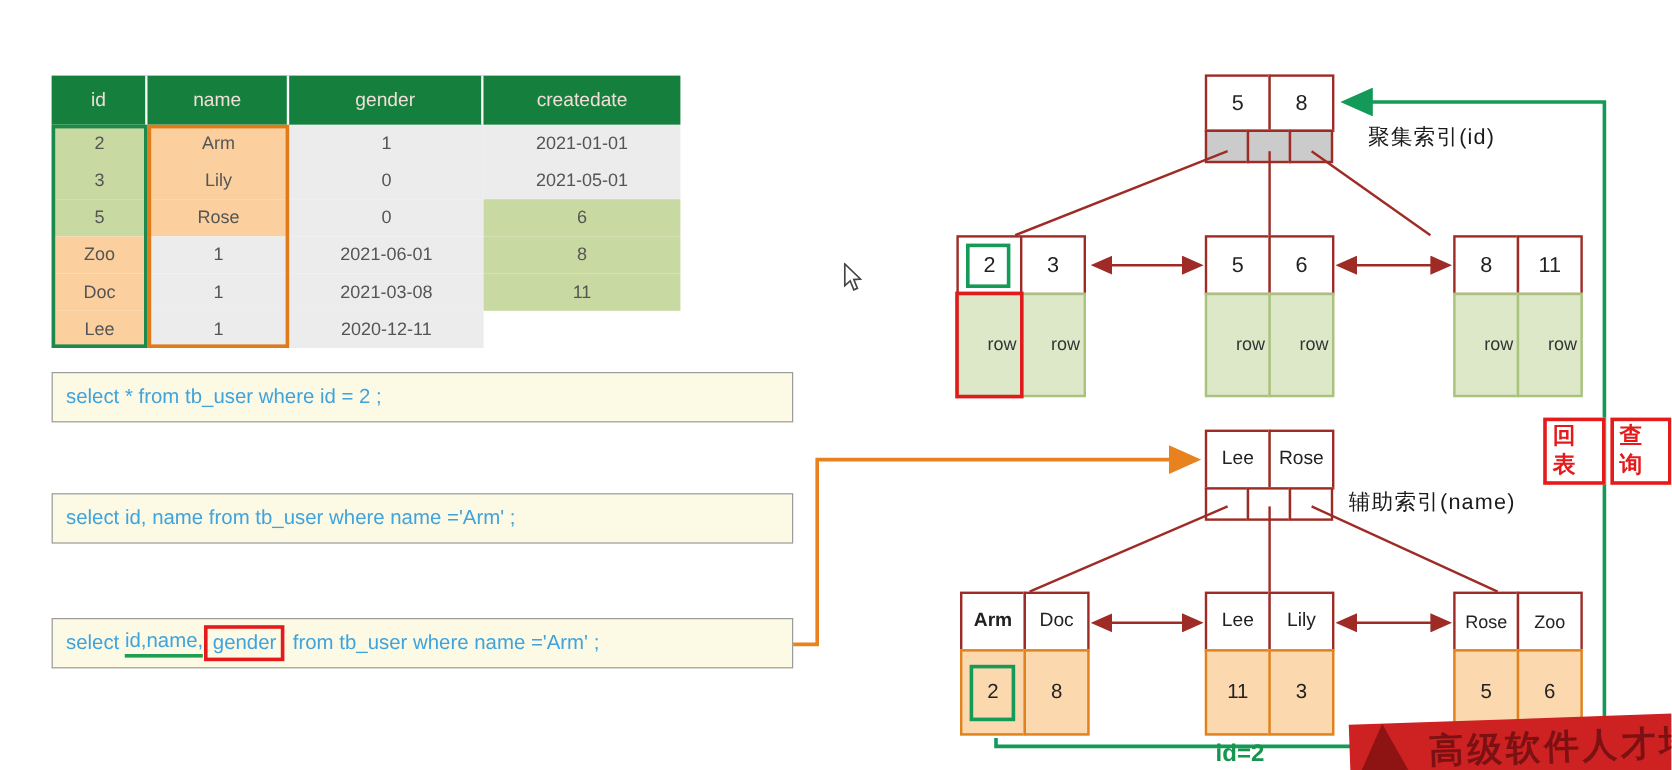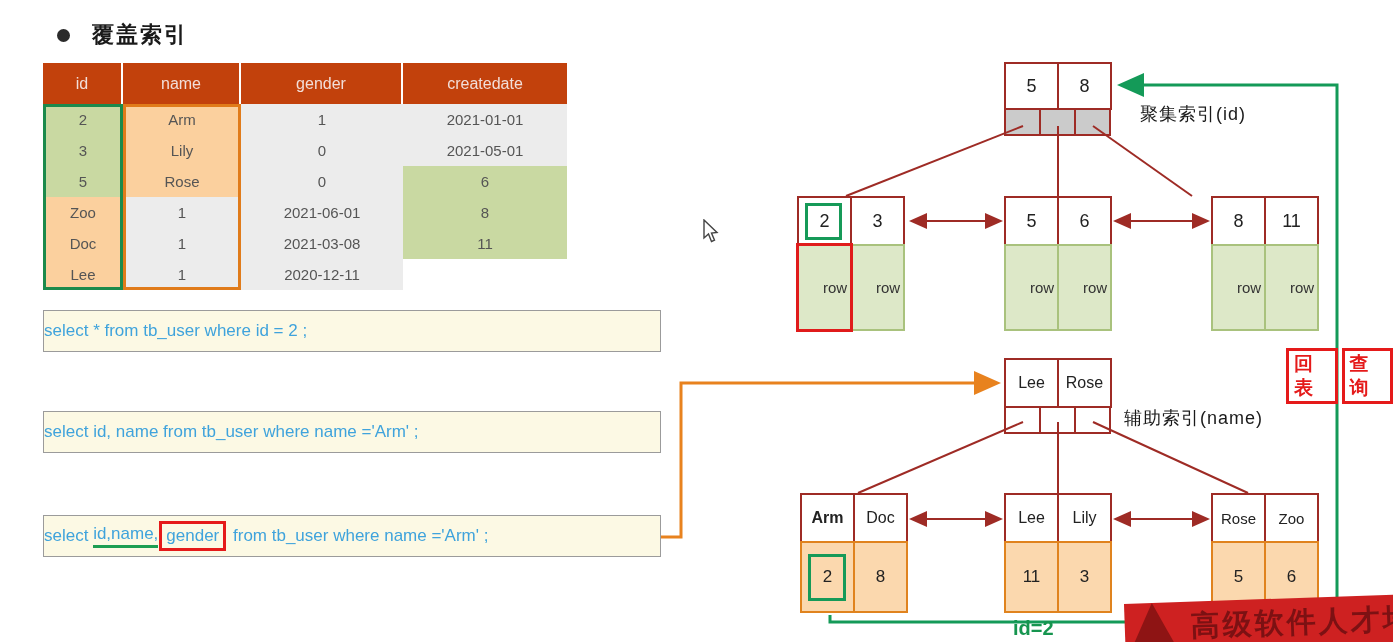--- a/index.html
+++ b/index.html
@@ -7,34 +7,34 @@
          font-family:"Liberation Sans",sans-serif;}
 
   
   .title-row{position:absolute;left:57px;top:20px;display:flex;align-items:center;gap:22px;}
   .bullet{width:13px;height:13px;border-radius:50%;background:#2b2b2b;}
   .page-title{font-size:22px;color:#1a1a1a;font-weight:bold;letter-spacing:2px;}
 
   
   .utable{position:absolute;left:43px;top:63px;width:524px;}
   .thead{display:flex;height:41px;}
-  .th{background:#c2410c;color:#f2ded9;font-size:16px;display:flex;align-items:center;justify-content:center;border-right:2px solid #fff;box-sizing:border-box;}
+  .th{background:#15803d;color:#f2ded9;font-size:16px;display:flex;align-items:center;justify-content:center;border-right:2px solid #fff;box-sizing:border-box;}
   .th:last-child{border-right:none;}
   .tbody{display:grid;grid-template-columns:80px 118px 162px 164px;grid-auto-rows:31px;}
   .td{display:flex;align-items:center;justify-content:center;font-size:15px;color:#555;}
   .c-id{background:#c9d9a2;}
   .c-name{background:#fbd09e;}
   .c-gray{background:#ececec;}
   .outline{position:absolute;box-sizing:border-box;pointer-events:none;}
   .outline.green{border:3px solid #1b8a4c;}
   .outline.orange{border:3px solid #e07b1a;}
 
   
   .sql{position:absolute;left:43px;width:618px;height:42px;background:#fcf9e4;border:1px solid #9b9b9b;
-       box-sizing:border-box;display:flex;align-items:center;
+       box-sizing:border-box;display:flex;align-items:center;padding-left:11px;
        font-size:17px;color:#3fa3dc;white-space:pre;}
   .u-green{border-bottom:3px solid #1d9e53;padding-bottom:1px;}
   .box-red{border:3px solid #e51a1a;padding:2px 4px;margin-left:1px;margin-right:2px;}
 
   
   .node{position:absolute;z-index:1;}
   .keys{display:flex;}
   .key{width:55px;height:50px;border:2px solid #9e2b25;box-sizing:border-box;background:#fff;
        display:flex;align-items:center;justify-content:center;font-size:18px;color:#222;}
   .key + .key{margin-left:-2px;}
@@ -76,24 +76,20 @@
   .banner-text{position:absolute;left:66px;top:5px;font-family:"DejaVu Serif",serif;font-weight:bold;
                font-size:29px;color:#7c1113;letter-spacing:3px;white-space:nowrap;}
 
   .cursor{position:absolute;left:702px;top:219px;z-index:5;}
 </style>
 </head>
 <body>
 
 <div class="slide">
 
-  <div class="title-row">
-    <span class="bullet"></span>
-    <span class="page-title">覆盖索引</span>
-  </div>
 
   <div class="utable">
     <div class="thead">
       <div class="th" style="width:80px">id</div>
       <div class="th" style="width:118px">name</div>
       <div class="th" style="width:162px">gender</div>
       <div class="th" style="width:164px">createdate</div>
     </div>
     <div class="tbody">
       <div class="td c-id">2</div>

